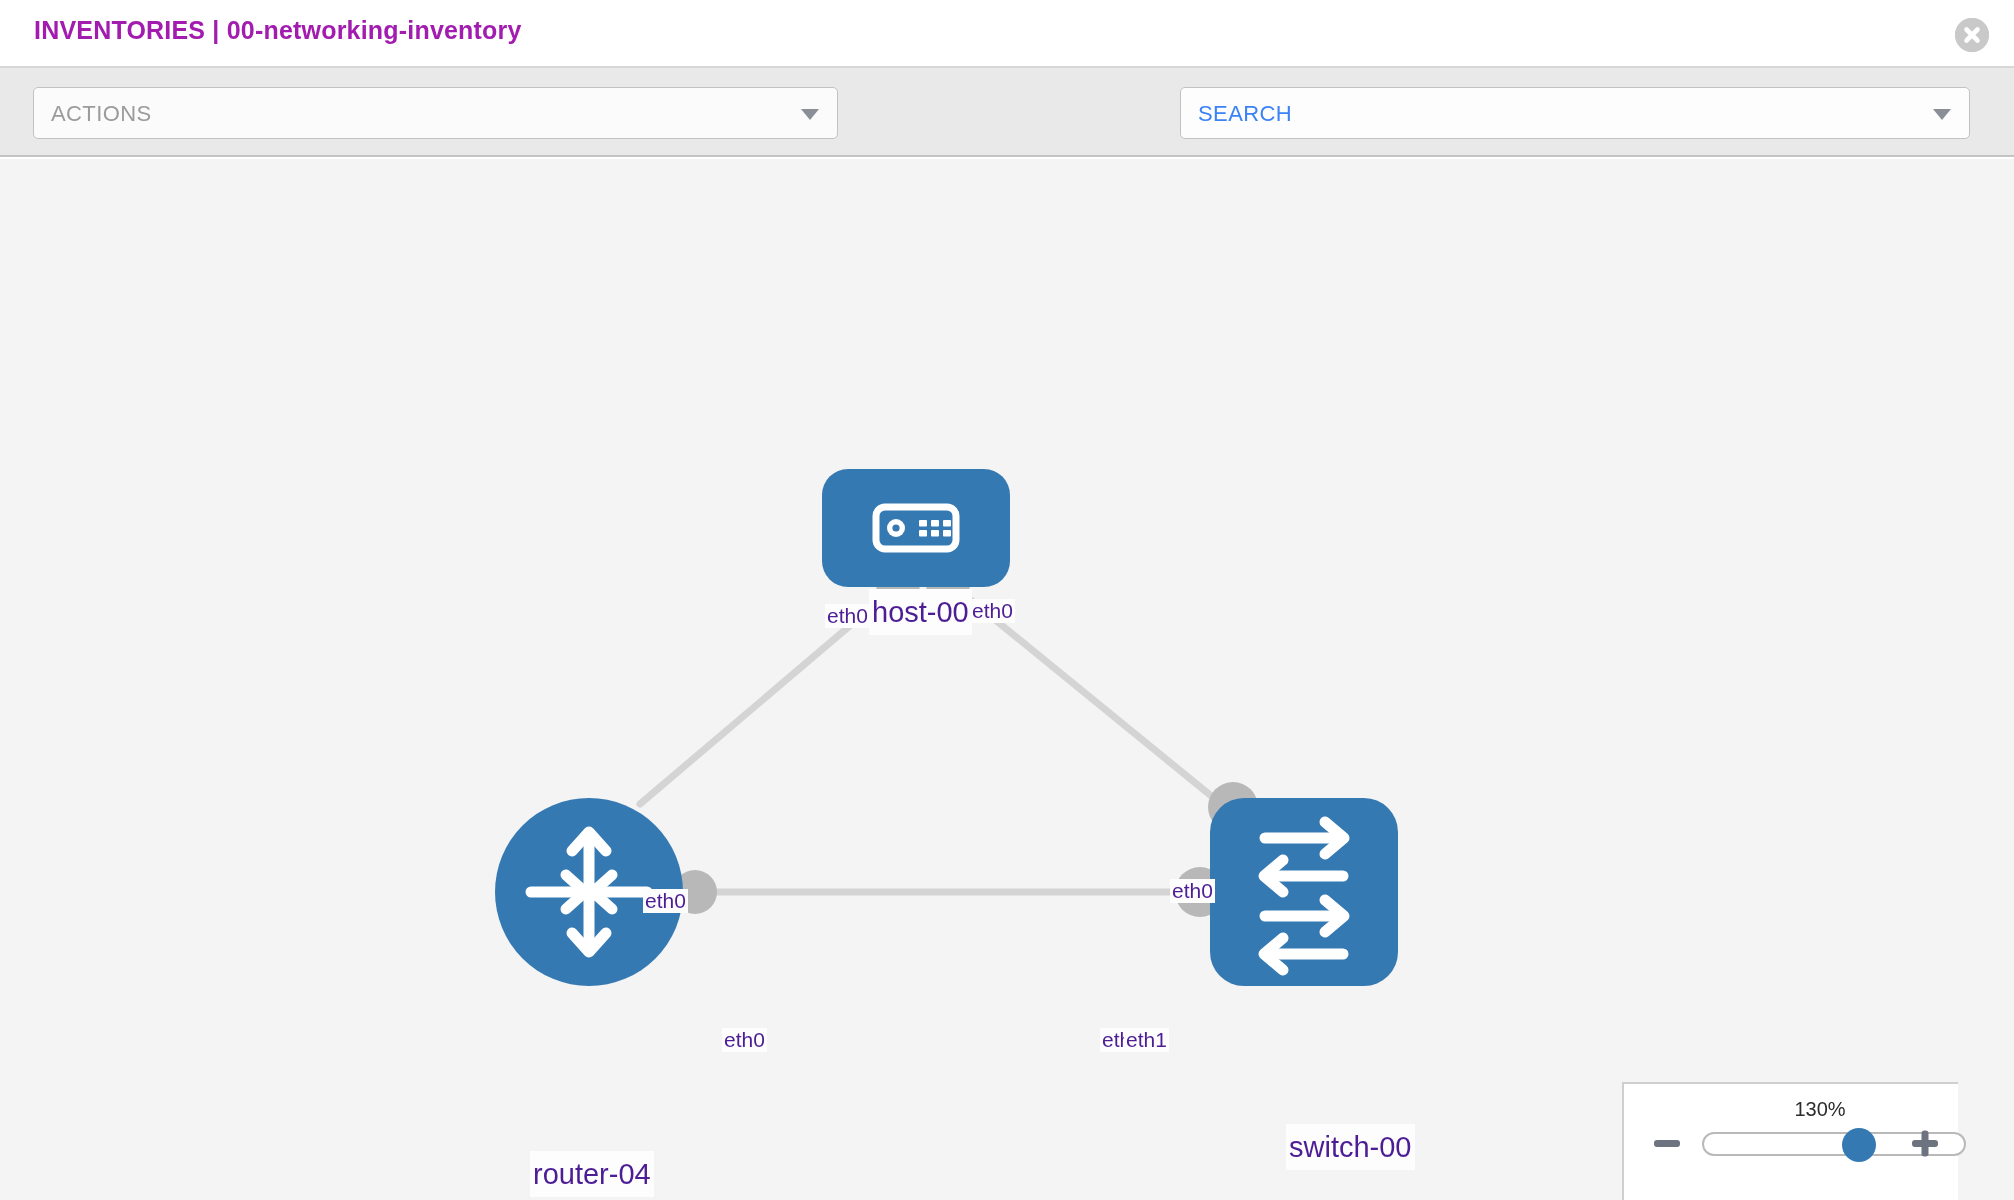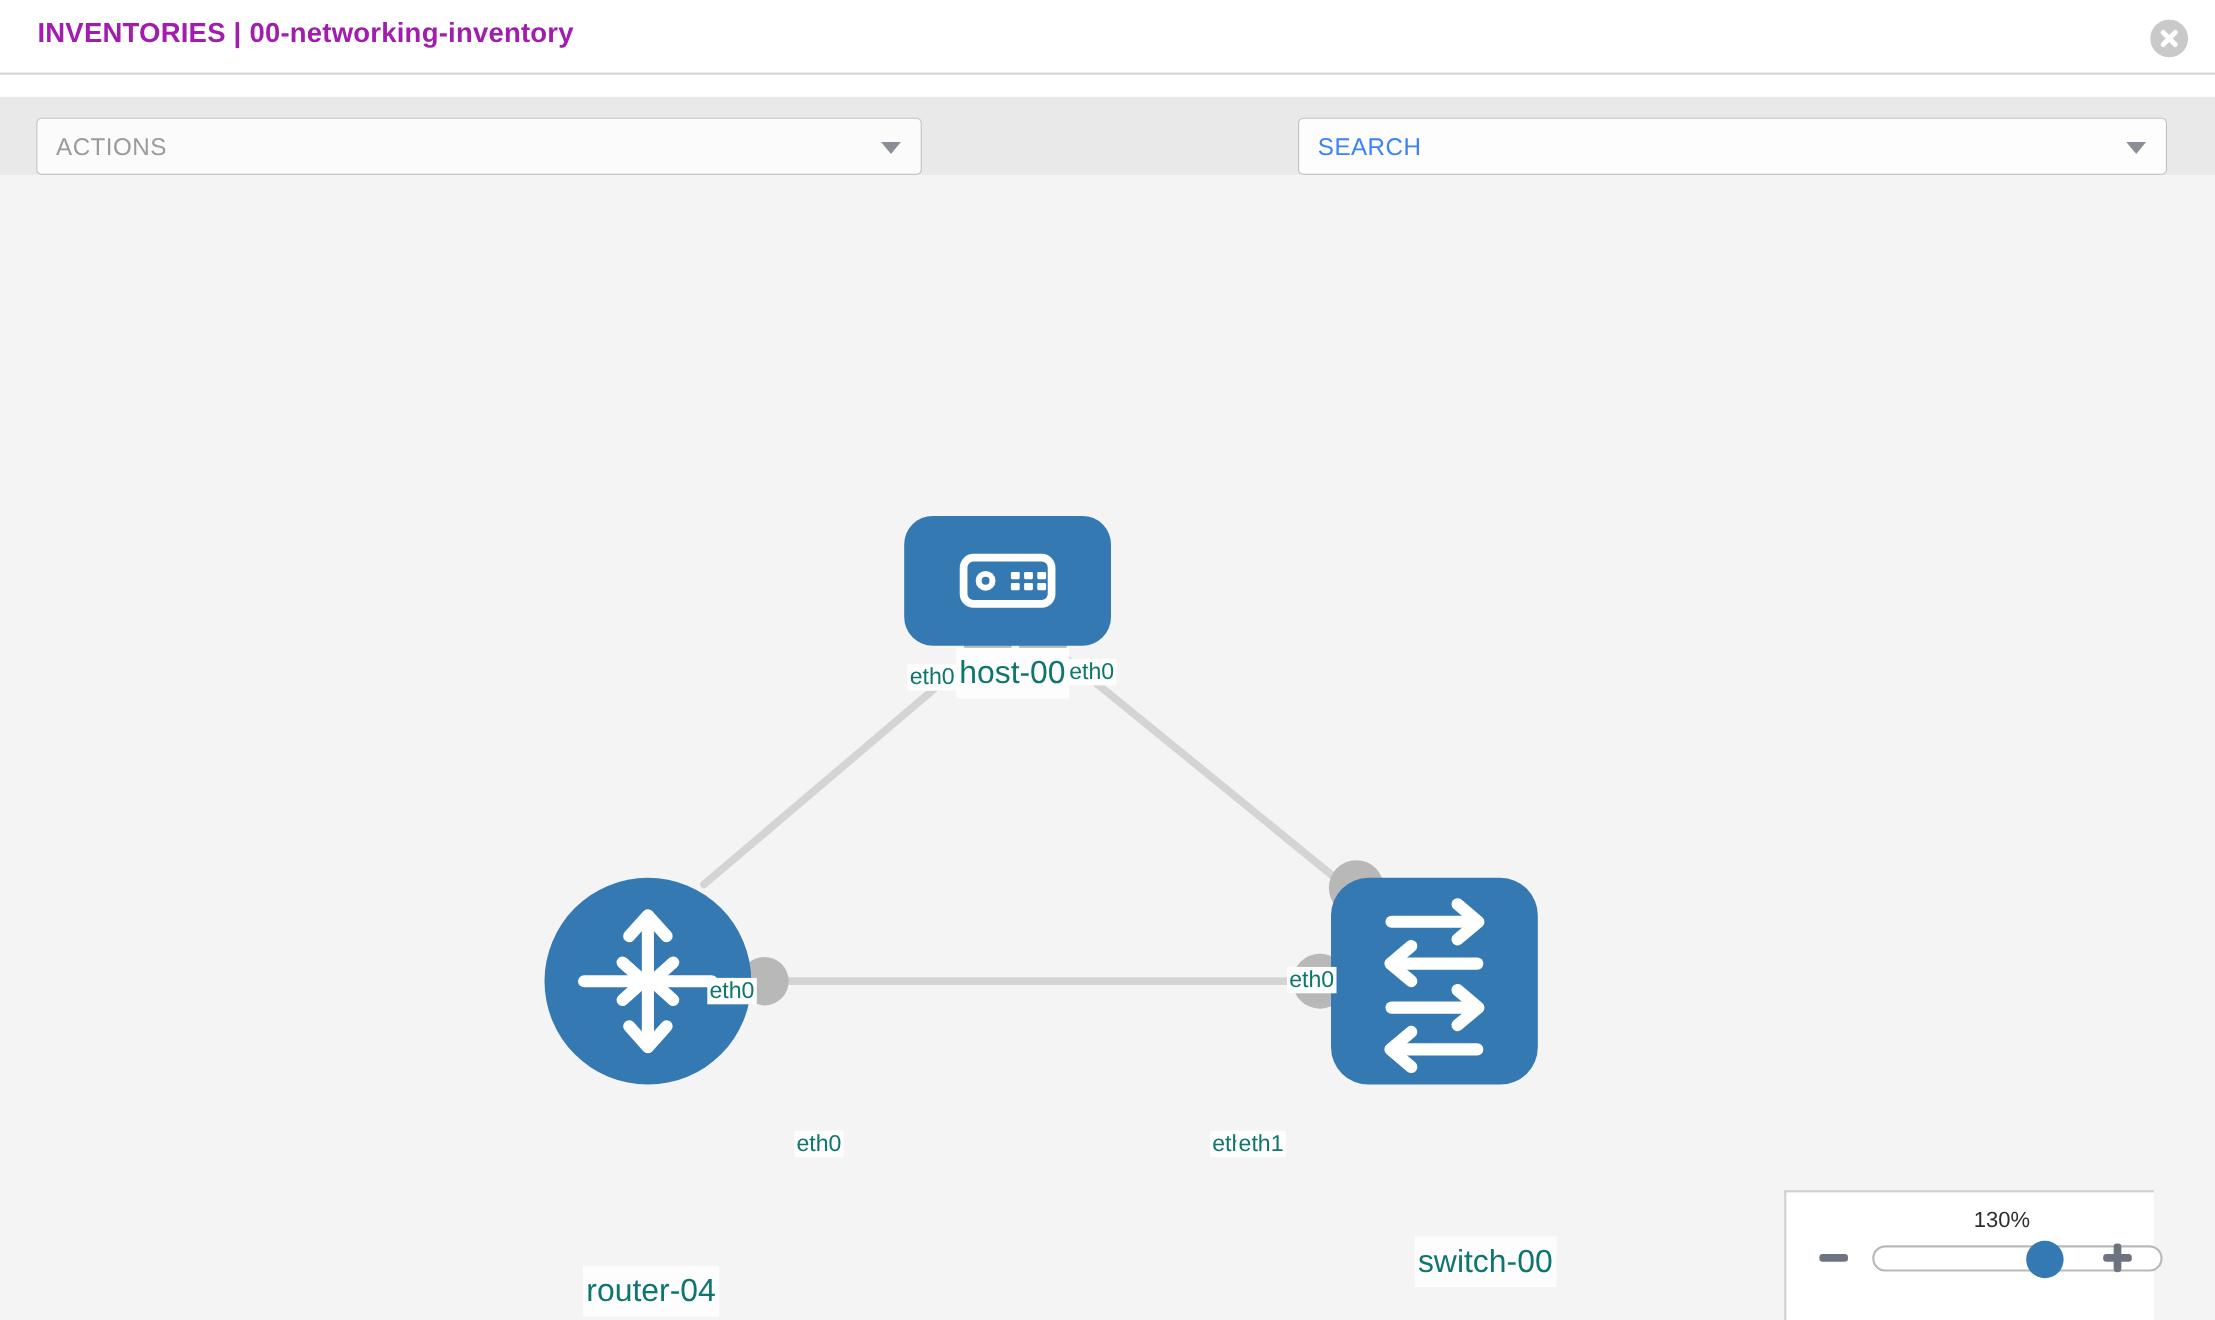--- a/index.html
+++ b/index.html
@@ -33,21 +33,20 @@
     cursor: pointer;
   }
   .close-btn svg { display:block; }
 
   
   .toolbar {
     position: absolute; left: 0; top: 68px;
     width: 2014px; height: 89px;
     background: #e9e9e9;
     border-bottom: 2px solid #c4c4c4;
-    margin-top: 20px;
   }
   .actions-select {
     position: absolute; left: 33px; top: 19px;
     width: 805px; height: 52px;
     background: #fbfbfb;
     border: 1px solid #c2c2c2;
     border-radius: 5px;
     cursor: pointer;
   }
   .actions-select .label {
@@ -91,21 +90,21 @@
     position: absolute; left: 0; top: 159px;
     width: 2014px; height: 1041px;
     background: #f4f4f4;
     overflow: hidden;
   }
   .topology-svg { position: absolute; left: 0; top: 0; }
 
   .edge-label, .node-label {
     position: absolute;
     background: #fdfdfd;
-    color: #0f766e;
+    color: #4c1d95;
     white-space: nowrap;
     line-height: 1.05;
   }
   .edge-label { font-size: 21px; padding: 1px 2px; }
   .node-label { font-size: 29px; padding: 8px 3px; }
 
   
   .zoom-panel {
     position: absolute; left: 1622px; top: 1082px;
     width: 336px; height: 118px;

